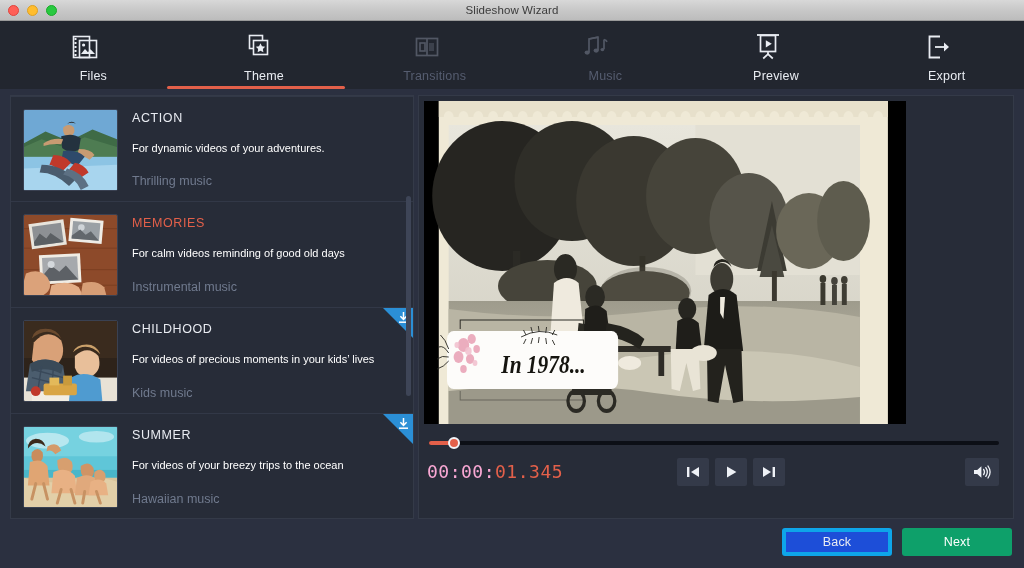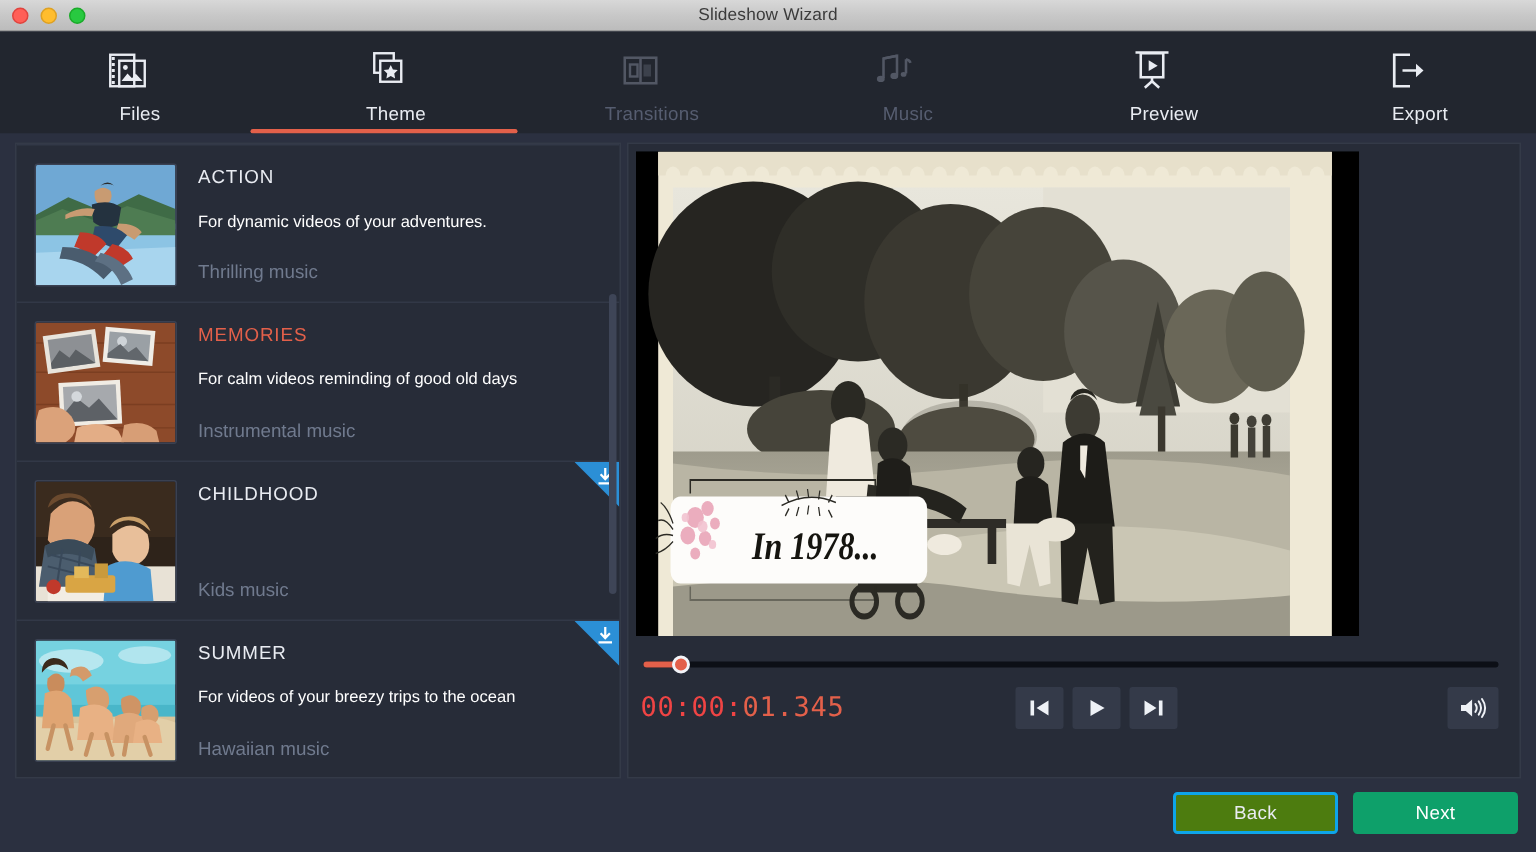--- a/index.html
+++ b/index.html
@@ -117,42 +117,42 @@
   }
   .knob {
     position: absolute; left: 19px; top: 3px; width: 12px; height: 12px;
     border-radius: 50%; background: #e3604a; border: 2px solid #f2f4f8;
   }
 
   .timecode {
     position: absolute; left: 8px; top: 365px; font-size: 18px;
     font-family: "DejaVu Sans Mono", monospace; letter-spacing: .5px;
   }
-  .tc-a { color: #ef4444; }
+  .tc-a { color: #f9a8d4; }
   .tc-b { color: #e3604a; }
 
   .transport { position: absolute; left: 258px; top: 362px; display: flex; gap: 6px; }
   .tbtn {
     width: 32px; height: 28px; background: #343a49; border-radius: 2px;
     display: flex; align-items: center; justify-content: center; cursor: pointer;
   }
   .volbtn {
     position: absolute; right: 14px; top: 362px; width: 34px; height: 28px;
     background: #343a49; border-radius: 2px;
     display: flex; align-items: center; justify-content: center; cursor: pointer;
   }
 
   
   .footer { position: absolute; right: 12px; bottom: 12px; display: flex; gap: 10px; }
   .btn {
     width: 110px; height: 28px; border-radius: 3px; font-size: 12.5px;
     display: flex; align-items: center; justify-content: center; cursor: pointer;
     letter-spacing: .2px;
   }
-  .btn-back { background: #4d7c0f; color: #e9ecf2; border: 2px solid #0ea5e9; }
+  .btn-back { background: #1d4ed8; color: #e9ecf2; border: 4px solid #0ea5e9; }
   .btn-next { background: #0ea06a; color: #ffffff; }
 </style>
 </head>
 <body>
 
 <div id="app">
 
   <div class="titlebar">
     <div class="lights">
       <span class="light l-close"></span>
@@ -347,20 +347,21 @@
             <path d="M50 32 q14-12 28 2 q-4-10-14-10 q-11 0-14 8z" fill="#caa06a"></path>
             <path d="M48 58 q14-8 30 2 l2 22 -34 0z" fill="#4f9bd0"></path>
             <rect x="20" y="64" width="34" height="12" rx="2" fill="#d9a544"></rect>
             <rect x="26" y="58" width="10" height="8" fill="#e3b95a"></rect>
             <rect x="40" y="56" width="9" height="10" fill="#c99a3c"></rect>
             <circle cx="12" cy="72" r="5" fill="#c0392b"></circle>
           </svg>
         </div>
         <div class="tmeta">
           <div class="tname">CHILDHOOD</div>
+          <div class="tdesc">For videos of precious moments in your kids’ lives</div>
         </div>
         <div class="tmusic">Kids music</div>
         <div class="dl-badge">
           <span class="tri"></span>
           <svg width="11" height="12" viewBox="0 0 11 12">
             <path d="M5.5 0v6.4M2.4 4.2l3.1 3.2 3.1-3.2" fill="none" stroke="#fff" stroke-width="1.5"></path>
             <line x1="1" y1="10.2" x2="10" y2="10.2" stroke="#fff" stroke-width="1.5"></line>
           </svg>
         </div>
       </div>

